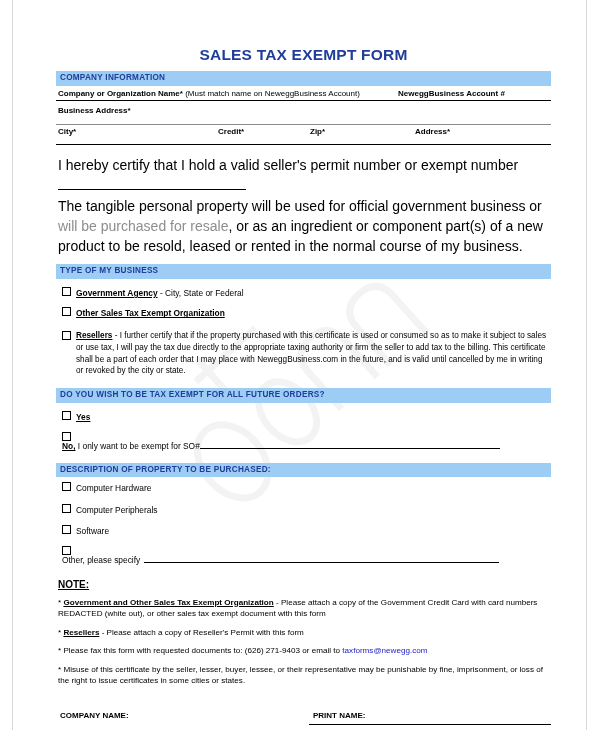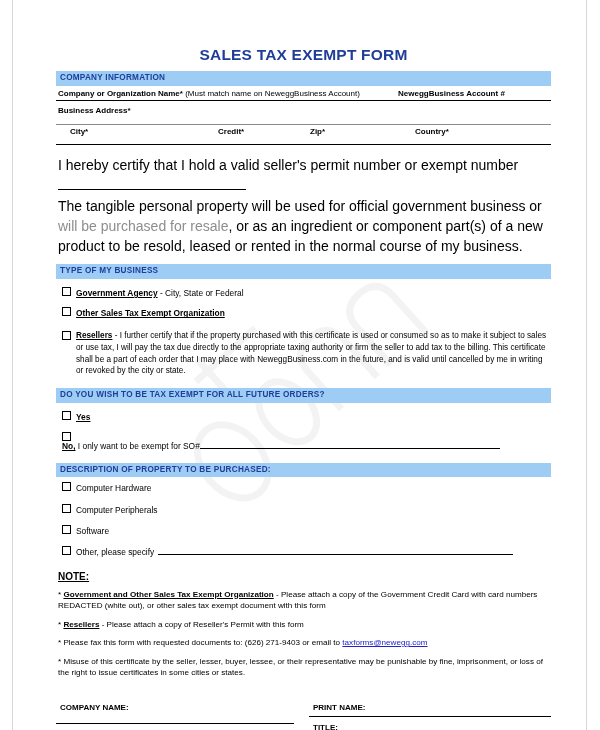--- a/index.html
+++ b/index.html
@@ -139,21 +139,20 @@
     text-decoration: underline;
     padding: 9px 0 3px 2px;
   }
   .note-item {
     font-size: 8.1px;
     line-height: 1.42;
     padding: 4px 0 0 2px;
   }
   .mailto {
     color: #2222cc;
-    text-decoration: underline;
     text-align: center;
   }
 
   .siglabel {
     font-size: 8px;
     font-weight: bold;
     padding-left: 4px;
   }
 </style>
 </head>
@@ -183,24 +182,24 @@
         <span>Company or Organization Name*</span>
         <span style="font-weight:normal;">(Must match name on NeweggBusiness Account)</span>
       </span><span>NeweggBusiness Account #</span>
     </div>
 
     <div class="row-label rule-grey" style="padding-top:5px; padding-bottom:9px;">
       <span>Business Address*</span>
     </div>
 
     <div class="fieldrow rule" style="height:19px;">
-      <span class="cell" style="left:14px;">City*</span>
+      <span class="cell" style="left:2px;">City*</span>
       <span class="cell" style="left:162px;">Credit*</span>
       <span class="cell" style="left:254px;">Zip*</span>
-      <span class="cell" style="left:359px;">Country*</span>
+      <span class="cell" style="left:359px;">Address*</span>
     </div>
 
     <div class="para" style="padding-top:10px;">
       <span>I hereby certify that I hold a valid seller's permit number or exempt number</span><span class="blankline" style="width:188px;"></span><br>
       <span>The tangible personal property will be used for official government business or </span><span class="grey">will be purchased for resale</span><span>, or as an ingredient or component part(s) of a new product to be resold, leased or rented in the normal course of my business.</span>
     </div>
 
     <div class="band" style="margin-top:4px;">TYPE OF MY BUSINESS</div>
 
     <div class="chk-line" style="padding-top:8px;">
@@ -237,21 +236,21 @@
       <span>Computer Hardware</span>
     </div>
     <div class="chk-line" style="padding-top:6px;">
       <span class="chk"></span>
       <span>Computer Peripherals</span>
     </div>
     <div class="chk-line" style="padding-top:6px;">
       <span class="chk"></span>
       <span>Software</span>
     </div>
-    <div class="chk-line" style="padding-top:6px;">
+    <div class="chk-line" style="padding-top:6px;flex-direction:column;">
       <span class="chk"></span>
       <span><span>Other, please specify</span><span class="blankline" style="width:355px; margin-left:4px;"></span></span>
     </div>
 
     <div class="note-head">NOTE:</div>
 
     <div class="note-item">
       <span>* </span><span class="b u">Government and Other Sales Tax Exempt Organization</span><span> - Please attach a copy of the Government Credit Card with card numbers REDACTED (white out), or other sales tax exempt document with this form</span>
     </div>
 

